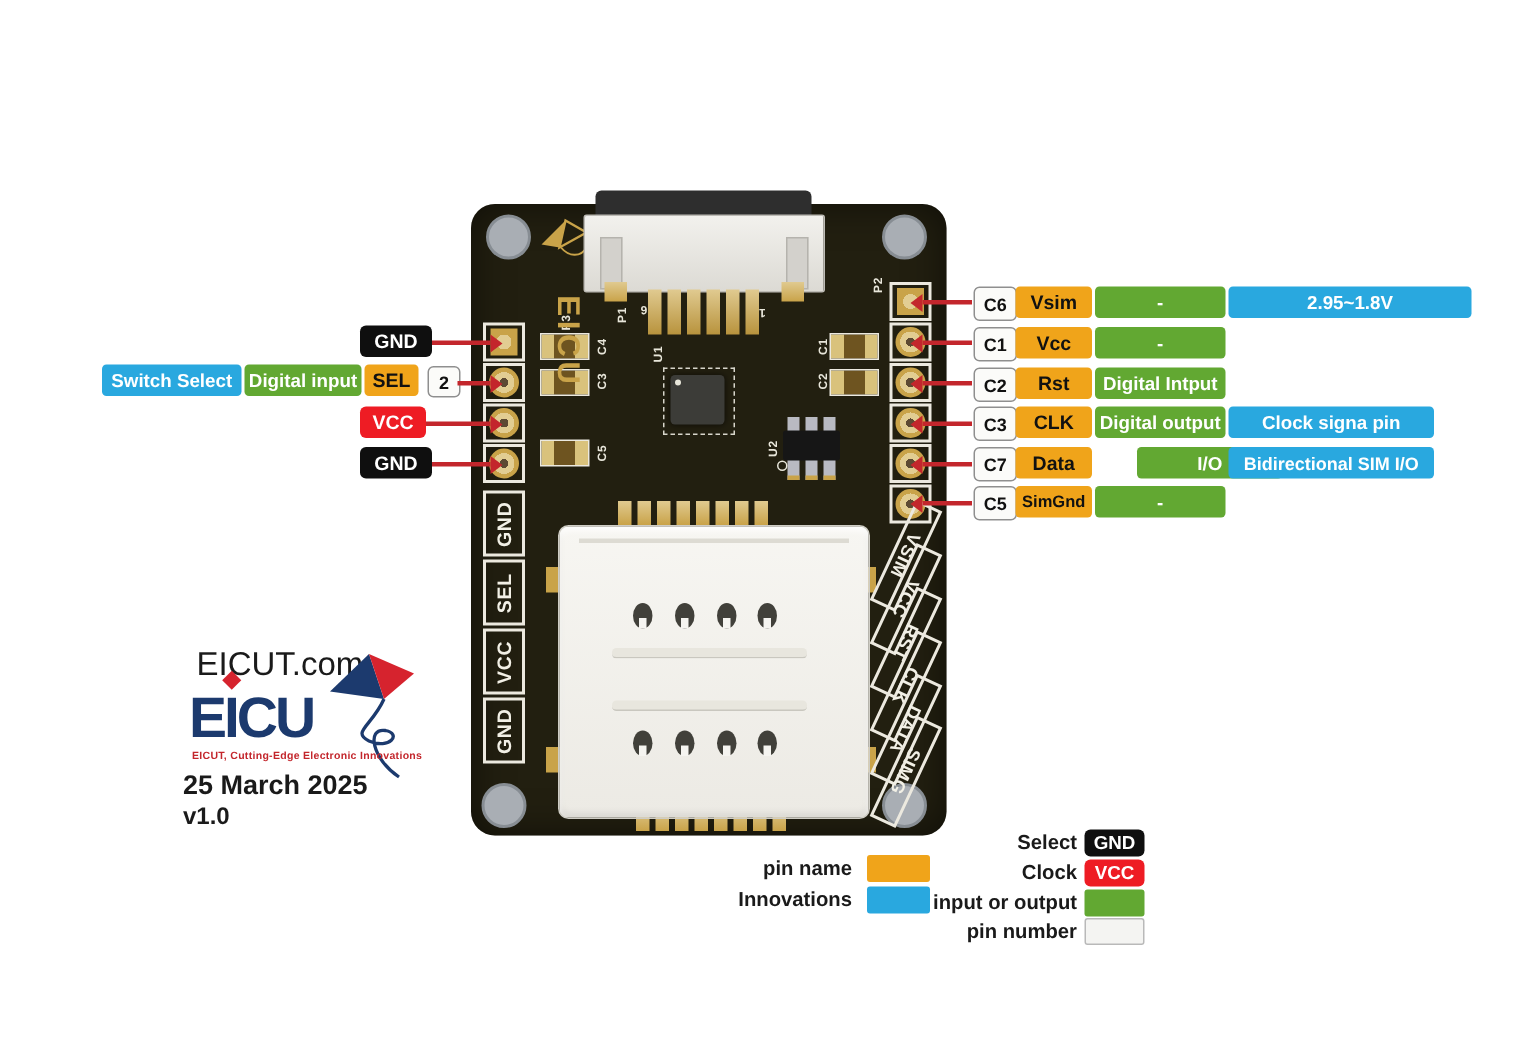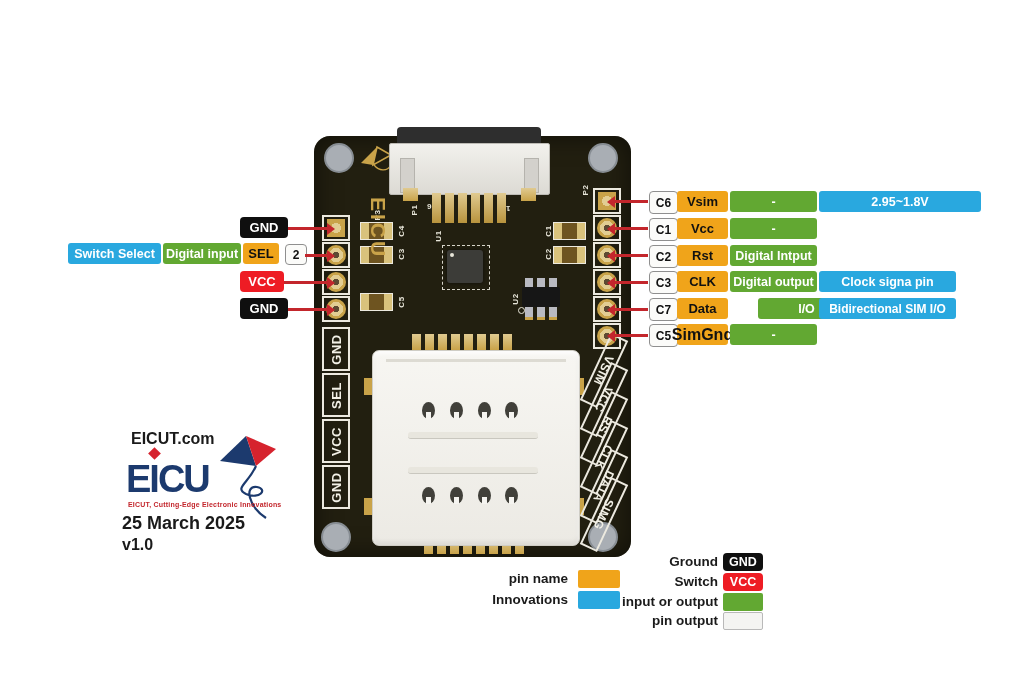--- a/index.html
+++ b/index.html
@@ -235,43 +235,43 @@
   <div class="badge b-blue" style="left:819px;top:271px;width:137px;height:21px;font-size:12.5px;">Clock signa pin</div>
   <div class="arr arr-l" style="left:615px;top:281px;width:33px;"></div>
 
   <div class="badge b-white" style="left:649px;top:298px;width:27px;height:21px;font-size:12px;">C7</div>
   <div class="badge b-orange" style="left:677px;top:298px;width:51px;height:21px;">Data</div>
   <div class="badge b-green" style="left:730px;top:298px;width:97px;height:21px;font-size:12.5px;margin-left:28px;">I/O</div>
   <div class="badge b-blue" style="left:819px;top:298px;width:137px;height:21px;font-size:12px;">Bidirectional SIM I/O</div>
   <div class="arr arr-l" style="left:615px;top:308px;width:33px;"></div>
 
   <div class="badge b-white" style="left:649px;top:324px;width:27px;height:21px;font-size:12px;">C5</div>
-  <div class="badge b-orange" style="left:677px;top:324px;width:51px;height:21px;font-size:16px;text-align:center;">SimGnd</div>
+  <div class="badge b-orange" style="left:677px;top:324px;width:51px;height:21px;font-size:11px;text-align:center;">SimGnd</div>
   <div class="badge b-green" style="left:730px;top:324px;width:87px;height:21px;font-size:12.5px;">-</div>
   <div class="arr arr-l" style="left:615px;top:334px;width:33px;"></div>
 
-  <div class="abs" style="left:131px;top:430px;font-size:16px;font-weight:bold;color:#1a1a1a;">EICUT.com</div>
+  <div class="abs" style="left:131px;top:430px;font-size:22px;font-weight:normal;color:#1a1a1a;">EICUT.com</div>
   <div class="abs" style="left:126px;top:458px;font-size:38px;font-weight:bold;color:#1c3a6e;letter-spacing:-2px;">EICU</div>
   <div class="abs" style="left:150px;top:449px;width:9px;height:9px;background:#d6232e;transform:rotate(45deg);"></div>
   <svg class="abs" style="left:216px;top:434px;" width="64" height="88" viewBox="0 0 64 88">
     <polygon points="30,2 40,32 4,27" fill="#1c3a6e"></polygon>
     <polygon points="30,2 60,15 40,32" fill="#d6232e"></polygon>
     <path d="M40,32 C32,50 18,54 30,60 C44,66 52,55 41,53 C28,51 32,72 50,84" fill="none" stroke="#1c3a6e" stroke-width="2.2"></path>
   </svg>
   <div class="abs" style="left:128px;top:501px;font-size:7px;font-weight:bold;color:#c3262c;letter-spacing:.2px;">EICUT, Cutting-Edge Electronic Innovations</div>
   <div class="abs" style="left:122px;top:513px;font-size:18px;font-weight:bold;color:#1a1a1a;">25 March 2025</div>
   <div class="abs" style="left:122px;top:536px;font-size:16px;font-weight:bold;color:#1a1a1a;">v1.0</div>
 
   <div class="legend-text" style="left:460px;top:571px;width:108px;">pin name</div>
   <div class="swatch" style="left:578px;top:570px;width:42px;height:18px;background:#f0a41a;"></div>
   <div class="legend-text" style="left:450px;top:592px;width:118px;">Innovations</div>
   <div class="swatch" style="left:578px;top:591px;width:42px;height:18px;background:#29a8df;"></div>
 
-  <div class="legend-text" style="left:600px;top:554px;width:118px;">Ground</div>
+  <div class="legend-text" style="left:600px;top:554px;width:118px;">Select</div>
   <div class="badge b-black" style="left:723px;top:553px;width:40px;height:18px;font-size:12.5px;">GND</div>
-  <div class="legend-text" style="left:600px;top:574px;width:118px;">Switch</div>
+  <div class="legend-text" style="left:600px;top:574px;width:118px;">Clock</div>
   <div class="badge b-red" style="left:723px;top:573px;width:40px;height:18px;font-size:12.5px;">VCC</div>
   <div class="legend-text" style="left:600px;top:594px;width:118px;">input or output</div>
   <div class="swatch" style="left:723px;top:593px;width:40px;height:18px;background:#62a832;"></div>
-  <div class="legend-text" style="left:600px;top:613px;width:118px;">pin output</div>
+  <div class="legend-text" style="left:600px;top:613px;width:118px;">pin number</div>
   <div class="swatch" style="left:723px;top:612px;width:40px;height:18px;background:#f4f4f2;border:1.5px solid #b9b9b9;box-sizing:border-box;"></div>
 
 </div>
 
 </body></html>

